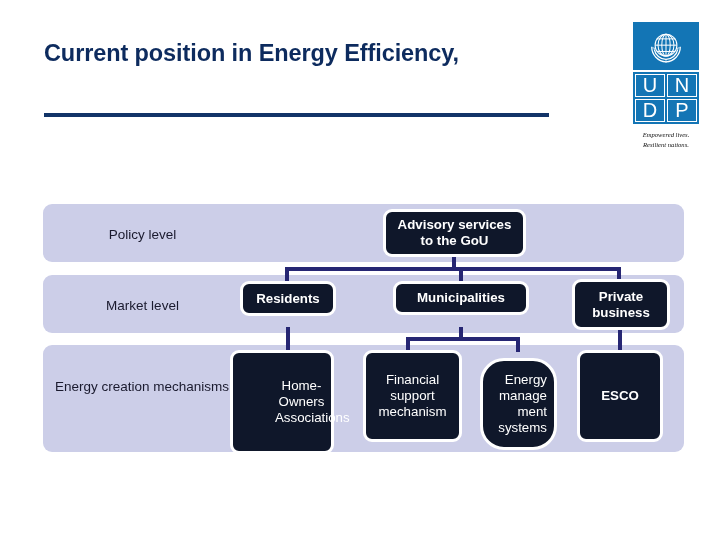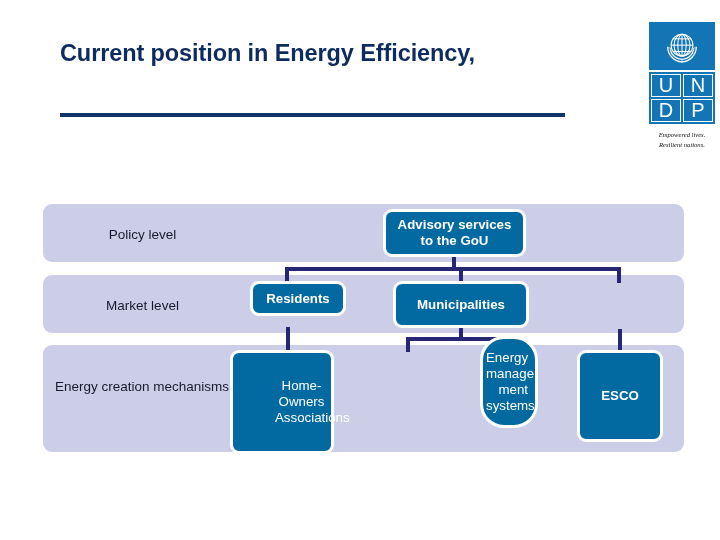--- a/index.html
+++ b/index.html
@@ -11,21 +11,21 @@
     height: 540px;
     background: #ffffff;
     font-family: "Liberation Sans", sans-serif;
     overflow: hidden;
     position: relative;
   }
 
   
   #slide-header {
     position: absolute;
-    left: 16px; top: 0;
+    left: 0; top: 0;
     width: 680px; height: 170px;
   }
   #page-title {
     position: absolute;
     left: 44px;
     top: 38px;
     width: 520px;
     font-size: 23.5px;
     font-weight: bold;
     line-height: 1.33;
@@ -116,46 +116,46 @@
     line-height: 1.28;
     text-align: center;
     font-family: "Liberation Sans", sans-serif;
   }
   #label-policy  { left: 60px; top: 226px; width: 165px; }
   #label-local   { left: 60px; top: 297px; width: 165px; }
   #label-market  { left: 52px; top: 378px; width: 180px; }
 
   .node {
     position: absolute;
-    background: #0369a1;
+    background: #0f172a;
     border: 3px solid #ffffff;
     border-radius: 9px;
     color: #ffffff;
     font-size: 13.3px;
     line-height: 1.2;
     display: flex;
     align-items: center;
     justify-content: center;
     text-align: center;
     box-sizing: border-box;
     font-family: "Liberation Sans", sans-serif;
   }
   .node-bold { font-weight: bold; }
   .node-inner { width: 100%; padding: 0 3px; box-sizing: border-box; }
 
   
   #node-advisory  { left: 383px; top: 209px; width: 143px; height: 48px; }
   
-  #node-residents     { left: 250px; top: 281px; width: 96px;  height: 35px; }
-  #node-municipalities{ left: 393px; top: 281px; width: 136px; height: 47px; }
+  #node-residents     { left: 240px; top: 281px; width: 96px;  height: 35px; }
+  #node-municipalities{ left: 393px; top: 281px; width: 136px; height: 34px; }
   #node-private       { left: 572px; top: 279px; width: 98px;  height: 51px; }
   
   #node-hoa       { left: 230px; top: 350px; width: 104px; height: 104px; padding-left: 39px; }
   #node-financial { left: 363px; top: 350px; width: 99px;  height: 92px; }
-  #node-ems       { left: 480px; top: 336px; width: 58px;  height: 92px; border-radius: 24px; }
+  #node-ems       { left: 480px; top: 358px; width: 77px;  height: 92px; border-radius: 24px; }
   #node-esco      { left: 577px; top: 350px; width: 86px;  height: 92px; }
 
   #node-ems .node-inner { text-align: right; padding-right: 7px; }
 
   
   .conn {
     position: absolute;
     background: #262673;
   }
   .v { width: 4px; }
@@ -254,25 +254,34 @@
     <span class="node-inner" style="white-space:pre-line">Advisory services
 to the GoU</span>
   </div>
 
   <div class="node node-bold" id="node-residents">
     <span class="node-inner" style="white-space:pre-line">Residents</span>
   </div>
   <div class="node node-bold" id="node-municipalities">
     <span class="node-inner" style="white-space:pre-line">Municipalities</span>
   </div>
+  <div class="node node-bold" id="node-private">
+    <span class="node-inner" style="white-space:pre-line">Private
+business</span>
+  </div>
 
   <div class="node" id="node-hoa">
     <span class="node-inner" style="white-space:pre-line">Home-
 Owners
 Associations</span>
+  </div>
+  <div class="node" id="node-financial">
+    <span class="node-inner" style="white-space:pre-line">Financial
+support
+mechanism</span>
   </div>
   <div class="node" id="node-ems">
     <span class="node-inner" style="white-space:pre-line">Energy
 manage
 ment
 systems</span>
   </div>
   <div class="node node-bold" id="node-esco">
     <span class="node-inner" style="white-space:pre-line">ESCO</span>
   </div>

